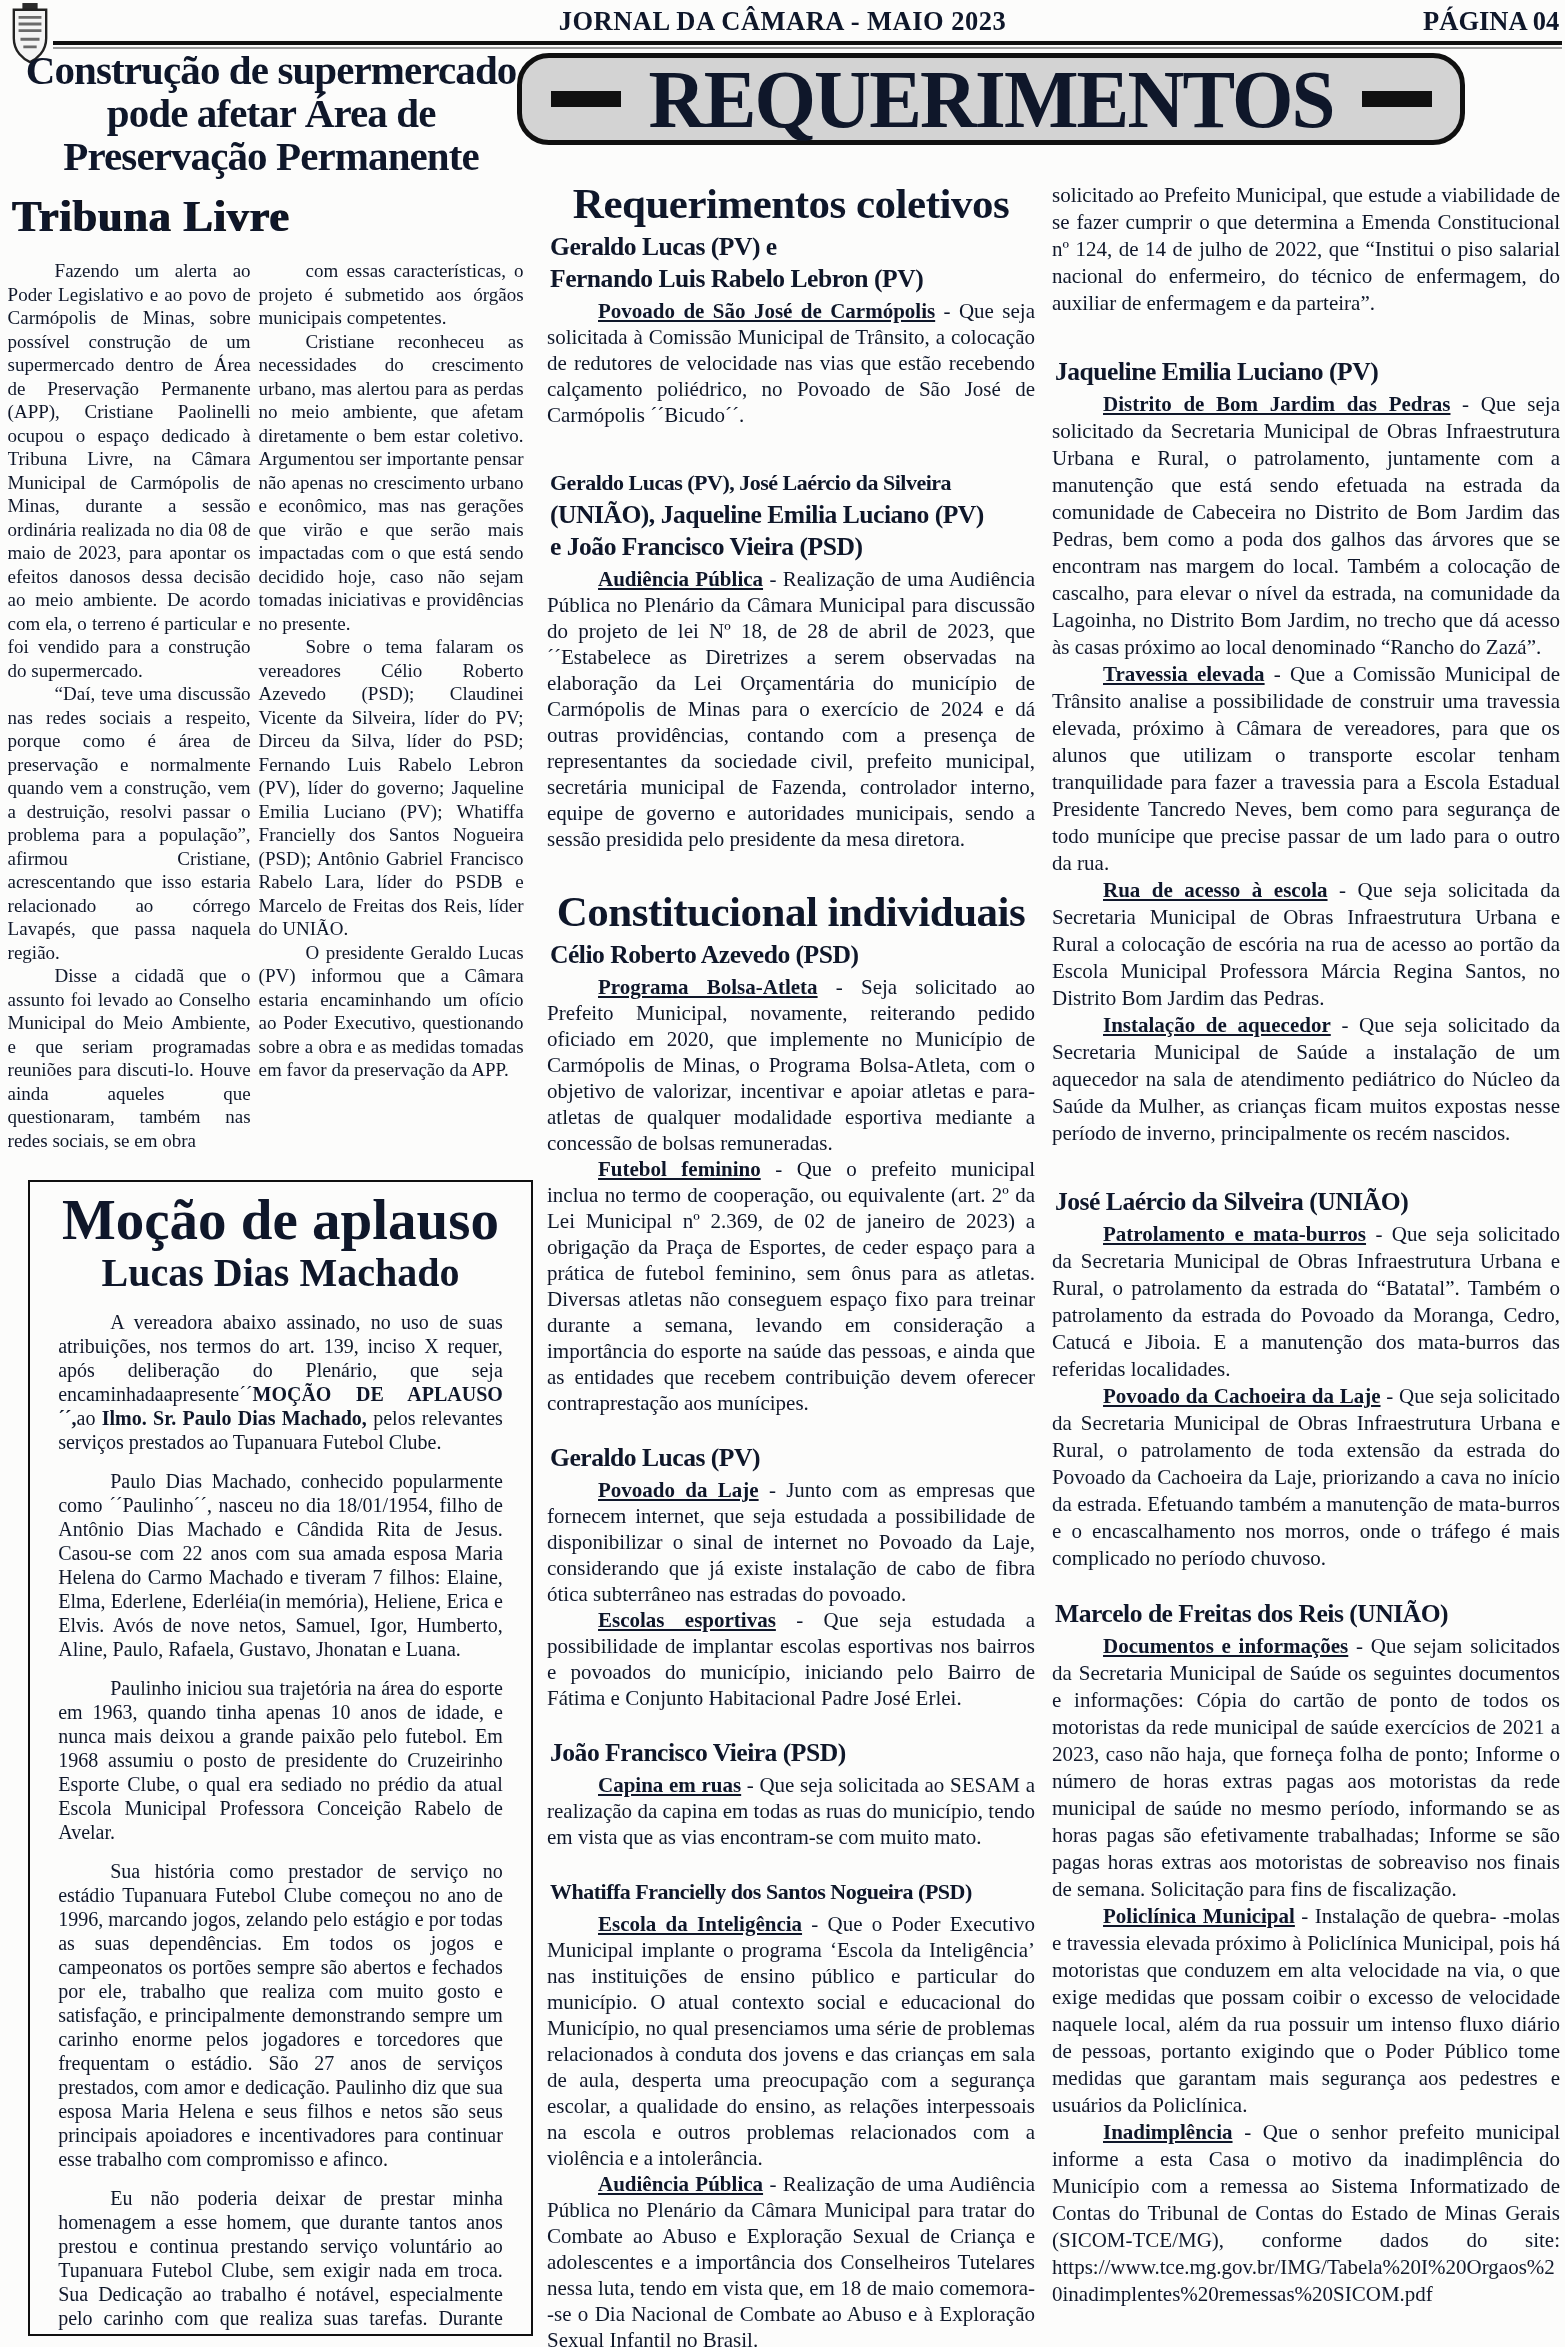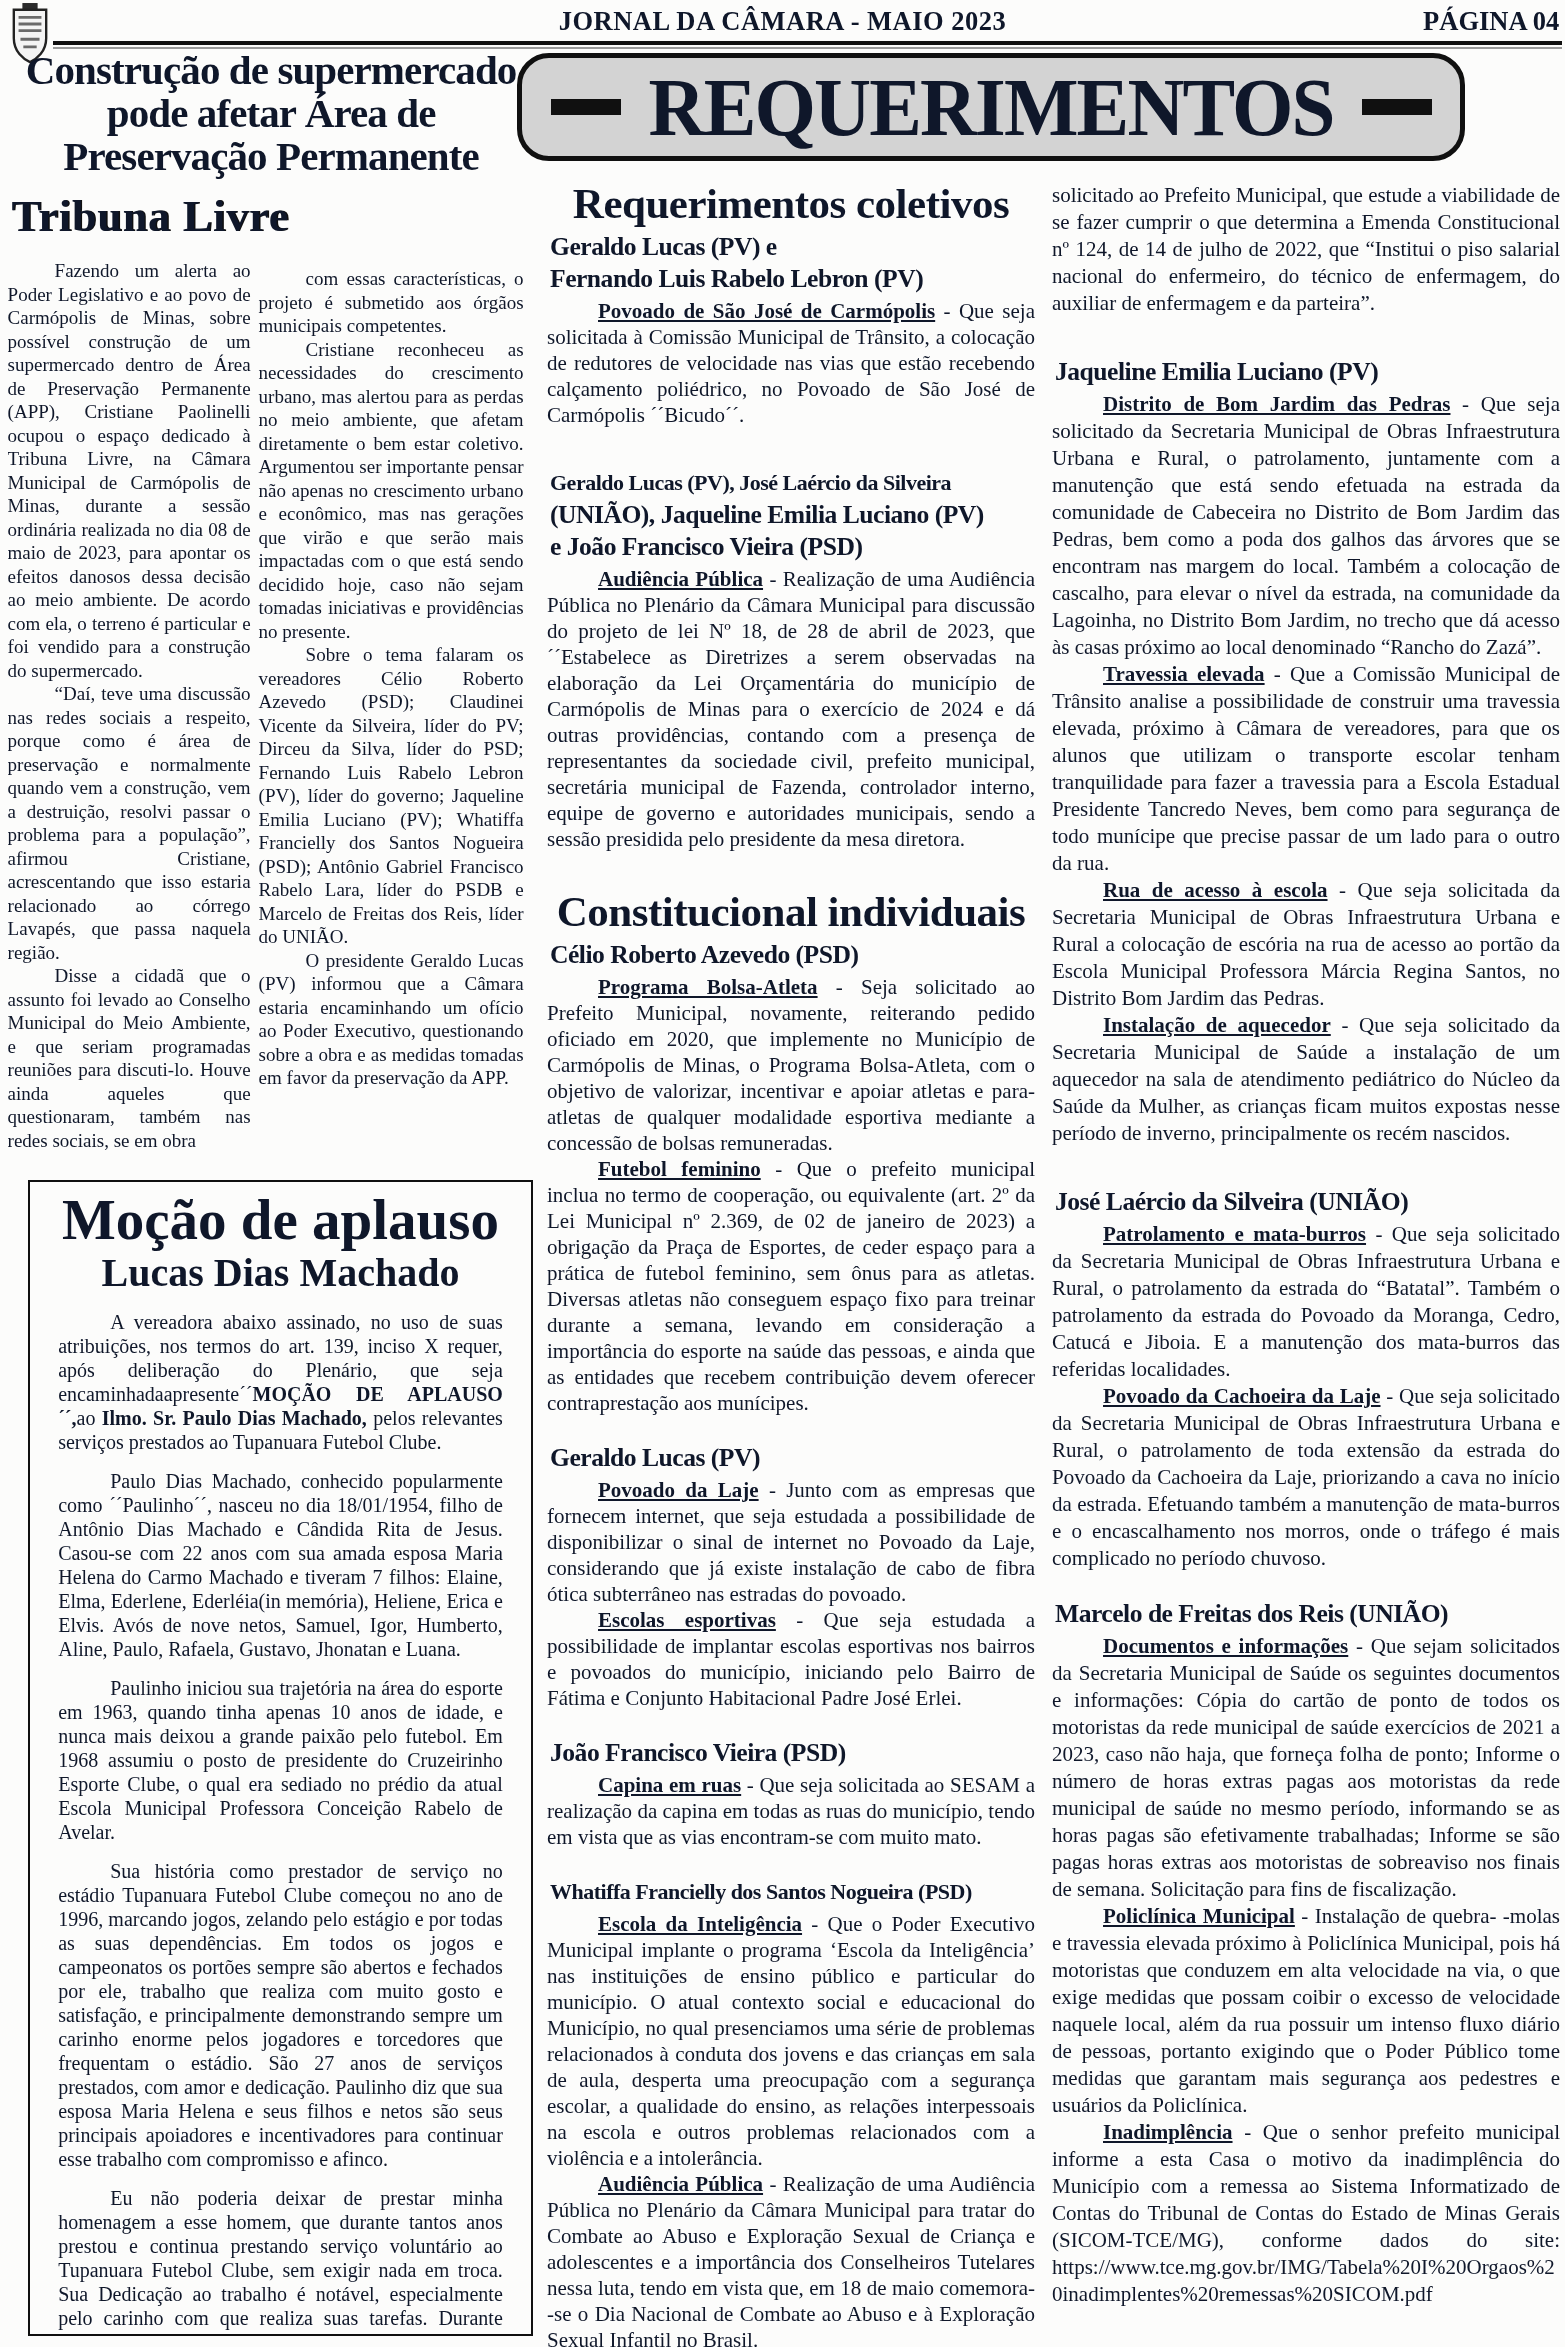--- a/index.html
+++ b/index.html
@@ -9,37 +9,37 @@
     font-family:"Liberation Serif","DejaVu Serif",serif;
   }
   
   .logo{position:absolute;top:2.8px;left:9.5px;width:40px;height:61px;}
   .htitle{position:absolute;top:5.7px;left:0;width:100%;text-align:center;
     font-size:26.5px;font-weight:bold;letter-spacing:0.5px;}
   .hpage{position:absolute;top:5.7px;right:5.7px;font-size:26.5px;font-weight:bold;}
   .hrule{position:absolute;top:41px;left:53px;right:2.8px;height:3.8px;background:#101010;}
   .hrule2{position:absolute;top:47px;left:53px;right:2.8px;height:1.9px;background:#9a9a9a;}
   
-  .banner{position:absolute;left:517px;top:53px;width:948px;height:108px;box-sizing:border-box;
+  .banner{position:absolute;left:517px;top:53px;width:948px;height:92px;box-sizing:border-box;
     background:#d3d3d3;border:5.7px solid #101010;border-radius:32px;
     display:flex;align-items:center;justify-content:center;gap:28px;}
   .bdash{width:70px;height:16px;background:#101010;}
   .banner-label{font-size:79px;font-weight:bold;letter-spacing:-1.9px;line-height:1;transform:scaleY(1.05);}
   
   .left-art{position:absolute;left:7.6px;top:49px;width:527px;height:1128px;overflow:hidden;}
   .headline{text-align:center;font-weight:bold;font-size:41px;line-height:43px;letter-spacing:-0.9px;}
   .kicker-wrap{margin:15px 0 11.4px 0;height:55px;}
   .kicker{position:relative;display:inline-block;font-size:44px;line-height:47px;font-weight:bold;
     letter-spacing:0.9px;padding:0 13.2px 1.9px 3.8px;text-shadow:1.4px 0 #101010;}
   .kicker::before{content:"";position:absolute;z-index:-1;left:0;right:-5.7px;bottom:-1.9px;height:28px;
     border-radius:14px;background:#a9a9a9;box-shadow:1.9px 1.9px 1.9px #777;}
   .art-cols{display:flex;gap:8px;}
   .acol{text-align:justify;font-size:19px;line-height:23.5px;}
   .acol1{width:243px;}
-  .acol2{width:265px;margin-top:8px;}
+  .acol2{width:265px;}
   .acol p{margin:0;text-indent:47px;}
   
   .mocao{position:absolute;left:28px;top:1180px;width:505px;height:1156px;box-sizing:border-box;
     border:2.8px solid #101010;padding:7.6px 13.2px;overflow:hidden;}
   .mocao-title{text-align:center;font-size:57px;font-weight:bold;line-height:1.05;margin:0;}
   .mocao-sub{text-align:center;font-size:40px;font-weight:bold;line-height:1.1;margin:1.9px 0 0;}
   .mocao-body{margin-top:9.5px;font-size:20px;line-height:24px;text-align:justify;}
   .mocao-body p{margin:15px;text-indent:52px;}
   .m-center{text-align:center;text-indent:0 !important;}
   .m-sig{text-align:center;font-weight:bold;font-style:italic;text-indent:0 !important;}

